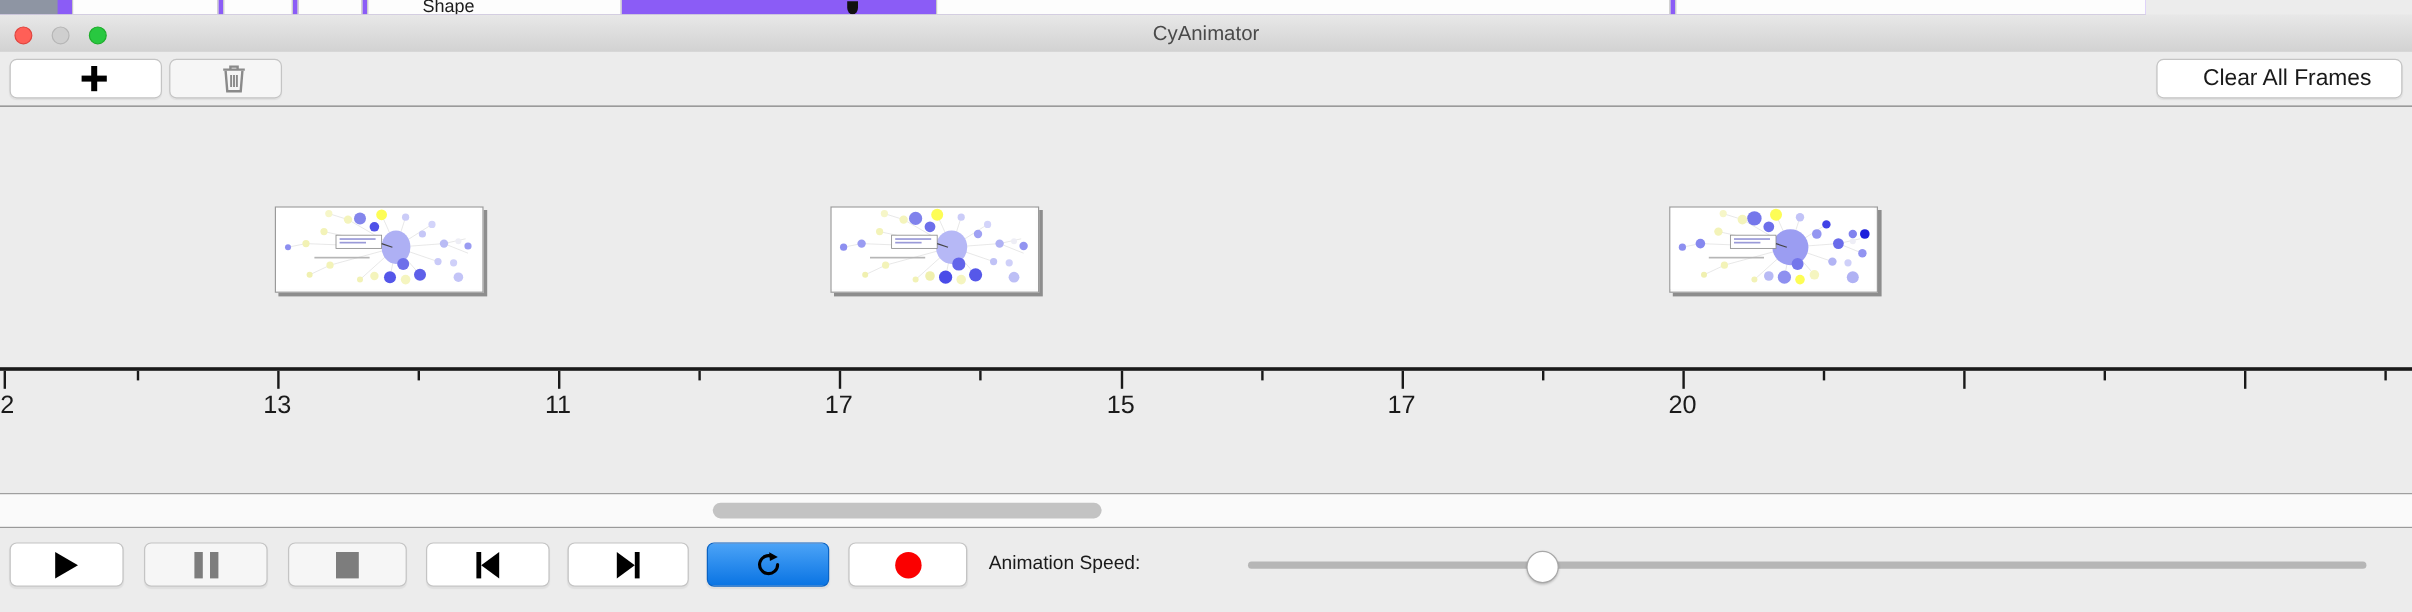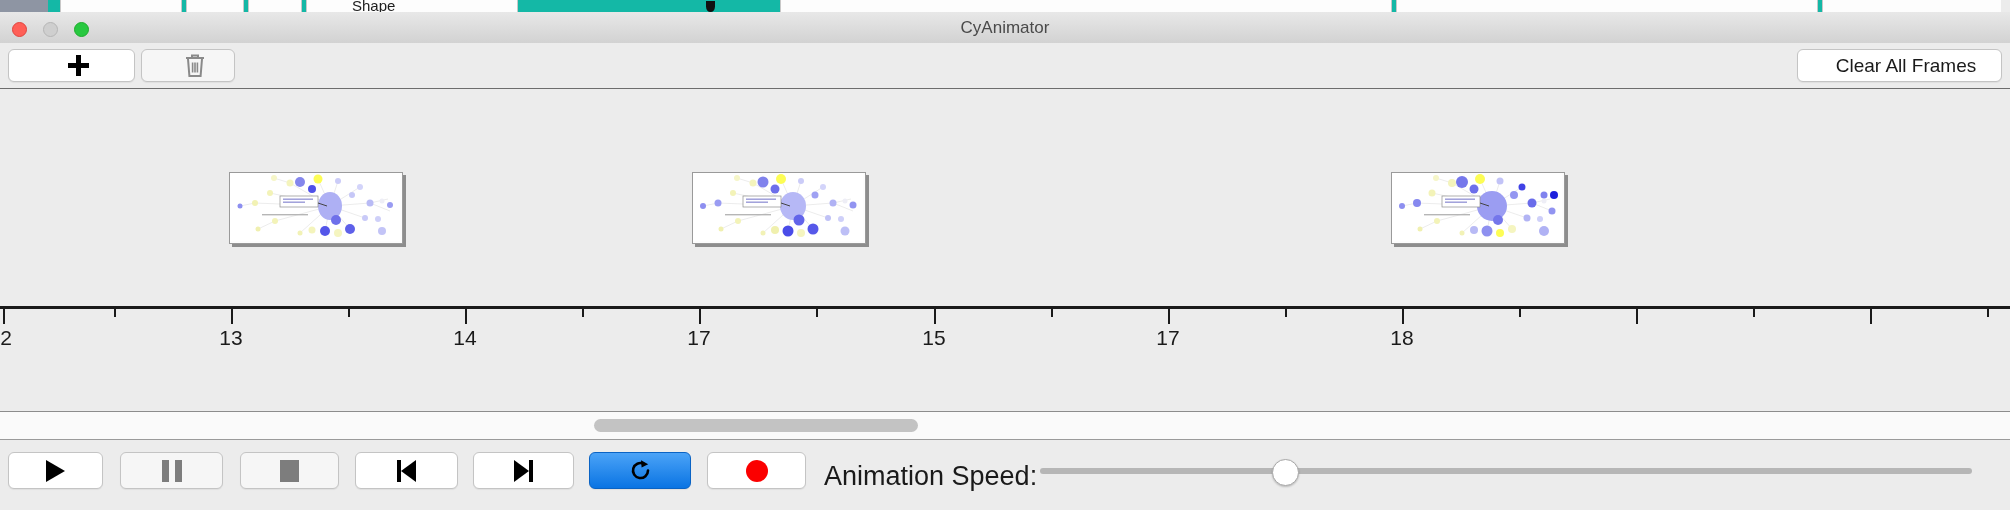--- a/index.html
+++ b/index.html
@@ -16,22 +16,22 @@
     width: 2010px;
     height: 510px;
     overflow: hidden;
     background: #ececec;
   }
 
   
   .bg-strip {
     position: absolute;
     left: 0; top: 0;
-    width: 2001px; height: 12px;
-    background: #14b8a6;
+    width: 1788px; height: 12px;
+    background: #8b5cf6;
     border-bottom: 1px solid #b4b4b4;
     overflow: hidden;
   }
   .bg-chunk {
     position: absolute;
     top: 0;
     height: 12px;
     background: #fdfdfd;
     border-left: 1px solid #c8c8c8;
     border-right: 1px solid #c8c8c8;
@@ -252,21 +252,21 @@
   }
   .ico-record {
     width: 22px; height: 22px;
     border-radius: 50%;
     background: #fb0000;
   }
 
   .speed-label {
     position: absolute;
     top: 21px;
-    font-size: 27px;
+    font-size: 16px;
     color: #1a1a1a;
     white-space: nowrap;
   }
   .slider-track {
     position: absolute;
     top: 28px;
     height: 6px;
     border-radius: 3px;
     background: #b6b6b6;
   }
@@ -490,25 +490,25 @@
     <div class="tick minor" style="left:1285px;"></div>
     <div class="tick major" style="left:1402px;"></div>
     <div class="tick minor" style="left:1519px;"></div>
     <div class="tick major" style="left:1636px;"></div>
     <div class="tick minor" style="left:1753px;"></div>
     <div class="tick major" style="left:1870px;"></div>
     <div class="tick minor" style="left:1987px;"></div>
 
     <div class="tick-label" style="left:6px;">2</div>
     <div class="tick-label" style="left:231px;">13</div>
-    <div class="tick-label" style="left:465px;">14</div>
+    <div class="tick-label" style="left:465px;">11</div>
     <div class="tick-label" style="left:699px;">17</div>
     <div class="tick-label" style="left:934px;">15</div>
     <div class="tick-label" style="left:1168px;">17</div>
-    <div class="tick-label" style="left:1402px;">18</div>
+    <div class="tick-label" style="left:1402px;">20</div>
 
   </div>
 
   <div class="hscroll">
     <div class="hscroll-thumb" style="left:594px; width:324px;"></div>
   </div>
 
   <div class="playbar">
     <div class="pb-btn" style="left:8px; width:95px;">
       <span class="ico-play"></span>

